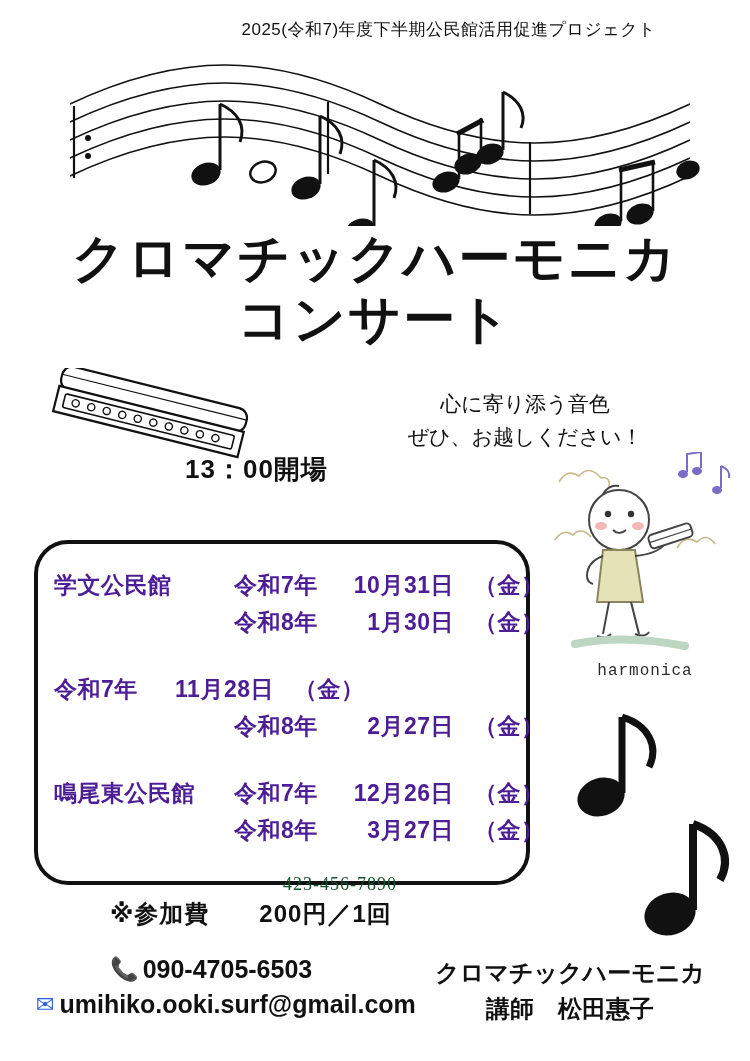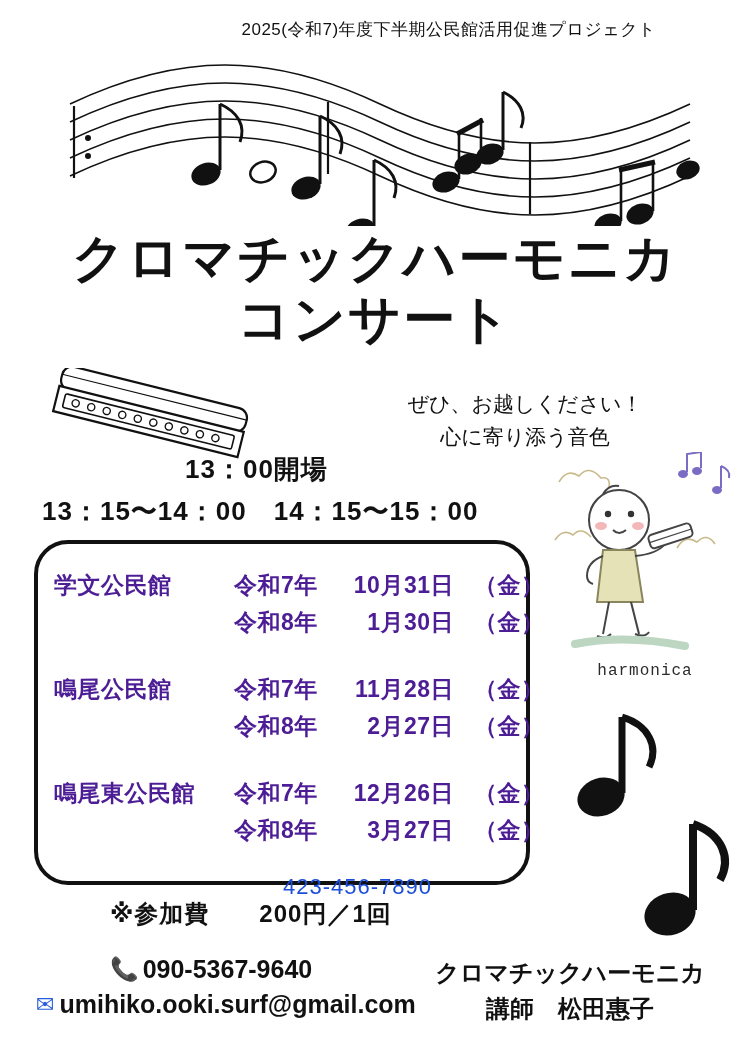--- a/index.html
+++ b/index.html
@@ -153,23 +153,24 @@
   .sched-day {
     flex: 0 0 auto;
     padding-left: 20px;
   }
 
   
   .ghost-phone {
     position: absolute;
     top: 330px;
     left: 245px;
-    font-size: 22px;
-    color: #1d4ed8;
+    font-size: 18px;
+    color: #14532d;
     letter-spacing: 1px;
+    font-family: Liberation Serif, serif;
   }
 
   
   .fee {
     position: absolute;
     top: 898px;
     left: 110px;
     font-size: 24px;
     font-weight: bold;
     letter-spacing: 1px;
@@ -349,47 +350,45 @@
           <circle cx="146" cy="55" r="3.6"></circle>
           <circle cx="162" cy="55" r="3.6"></circle>
           <circle cx="178" cy="55" r="3.6"></circle>
         </g>
         <path d="M14,30 L204,30" stroke-width="1.2"></path>
       </g>
     </svg>
   </div>
 
   <div class="tagline">
+    <div>心に寄り添う音色</div>
     <div>ぜひ、お越しください！</div>
-    <div>心に寄り添う音色</div>
   </div>
 
   <div class="time-open">13：00開場</div>
-  <div class="time-sessions">13：15〜14：00　14：15〜15：00</div>
 
   <div class="schedule-box">
 
     <div class="schedule-group group-0">
       <div class="sched-row">
         <span class="sched-venue">学文公民館</span>
         <span class="sched-era">令和7年</span>
         <span class="sched-date">10月31日</span>
         <span class="sched-day">（金）</span>
       </div>
       <div class="sched-row">
         <span class="sched-venue"></span>
         <span class="sched-era">令和8年</span>
         <span class="sched-date">1月30日</span>
         <span class="sched-day">（金）</span>
       </div>
     </div>
 
     <div class="schedule-group group-1">
       <div class="sched-row">
-        <span class="sched-venue">鳴尾公民館</span>
         <span class="sched-era">令和7年</span>
         <span class="sched-date">11月28日</span>
         <span class="sched-day">（金）</span>
       </div>
       <div class="sched-row">
         <span class="sched-venue"></span>
         <span class="sched-era">令和8年</span>
         <span class="sched-date">2月27日</span>
         <span class="sched-day">（金）</span>
       </div>
@@ -410,21 +409,21 @@
       </div>
     </div>
 
     <div class="ghost-phone">423-456-7890</div>
   </div>
 
   <div class="fee">※参加費　　200円／1回</div>
 
   <div class="phone-row">
     <span class="ico ico-phone">📞</span>
-    <span>090-5367-9640</span>
+    <span>090-4705-6503</span>
   </div>
   <div class="mail-row">
     <span class="ico ico-mail">✉</span>
     <span>umihiko.ooki.surf@gmail.com</span>
   </div>
 
   <div class="instructor">
     <div>クロマチックハーモニカ</div>
     <div>講師　松田惠子</div>
   </div>

